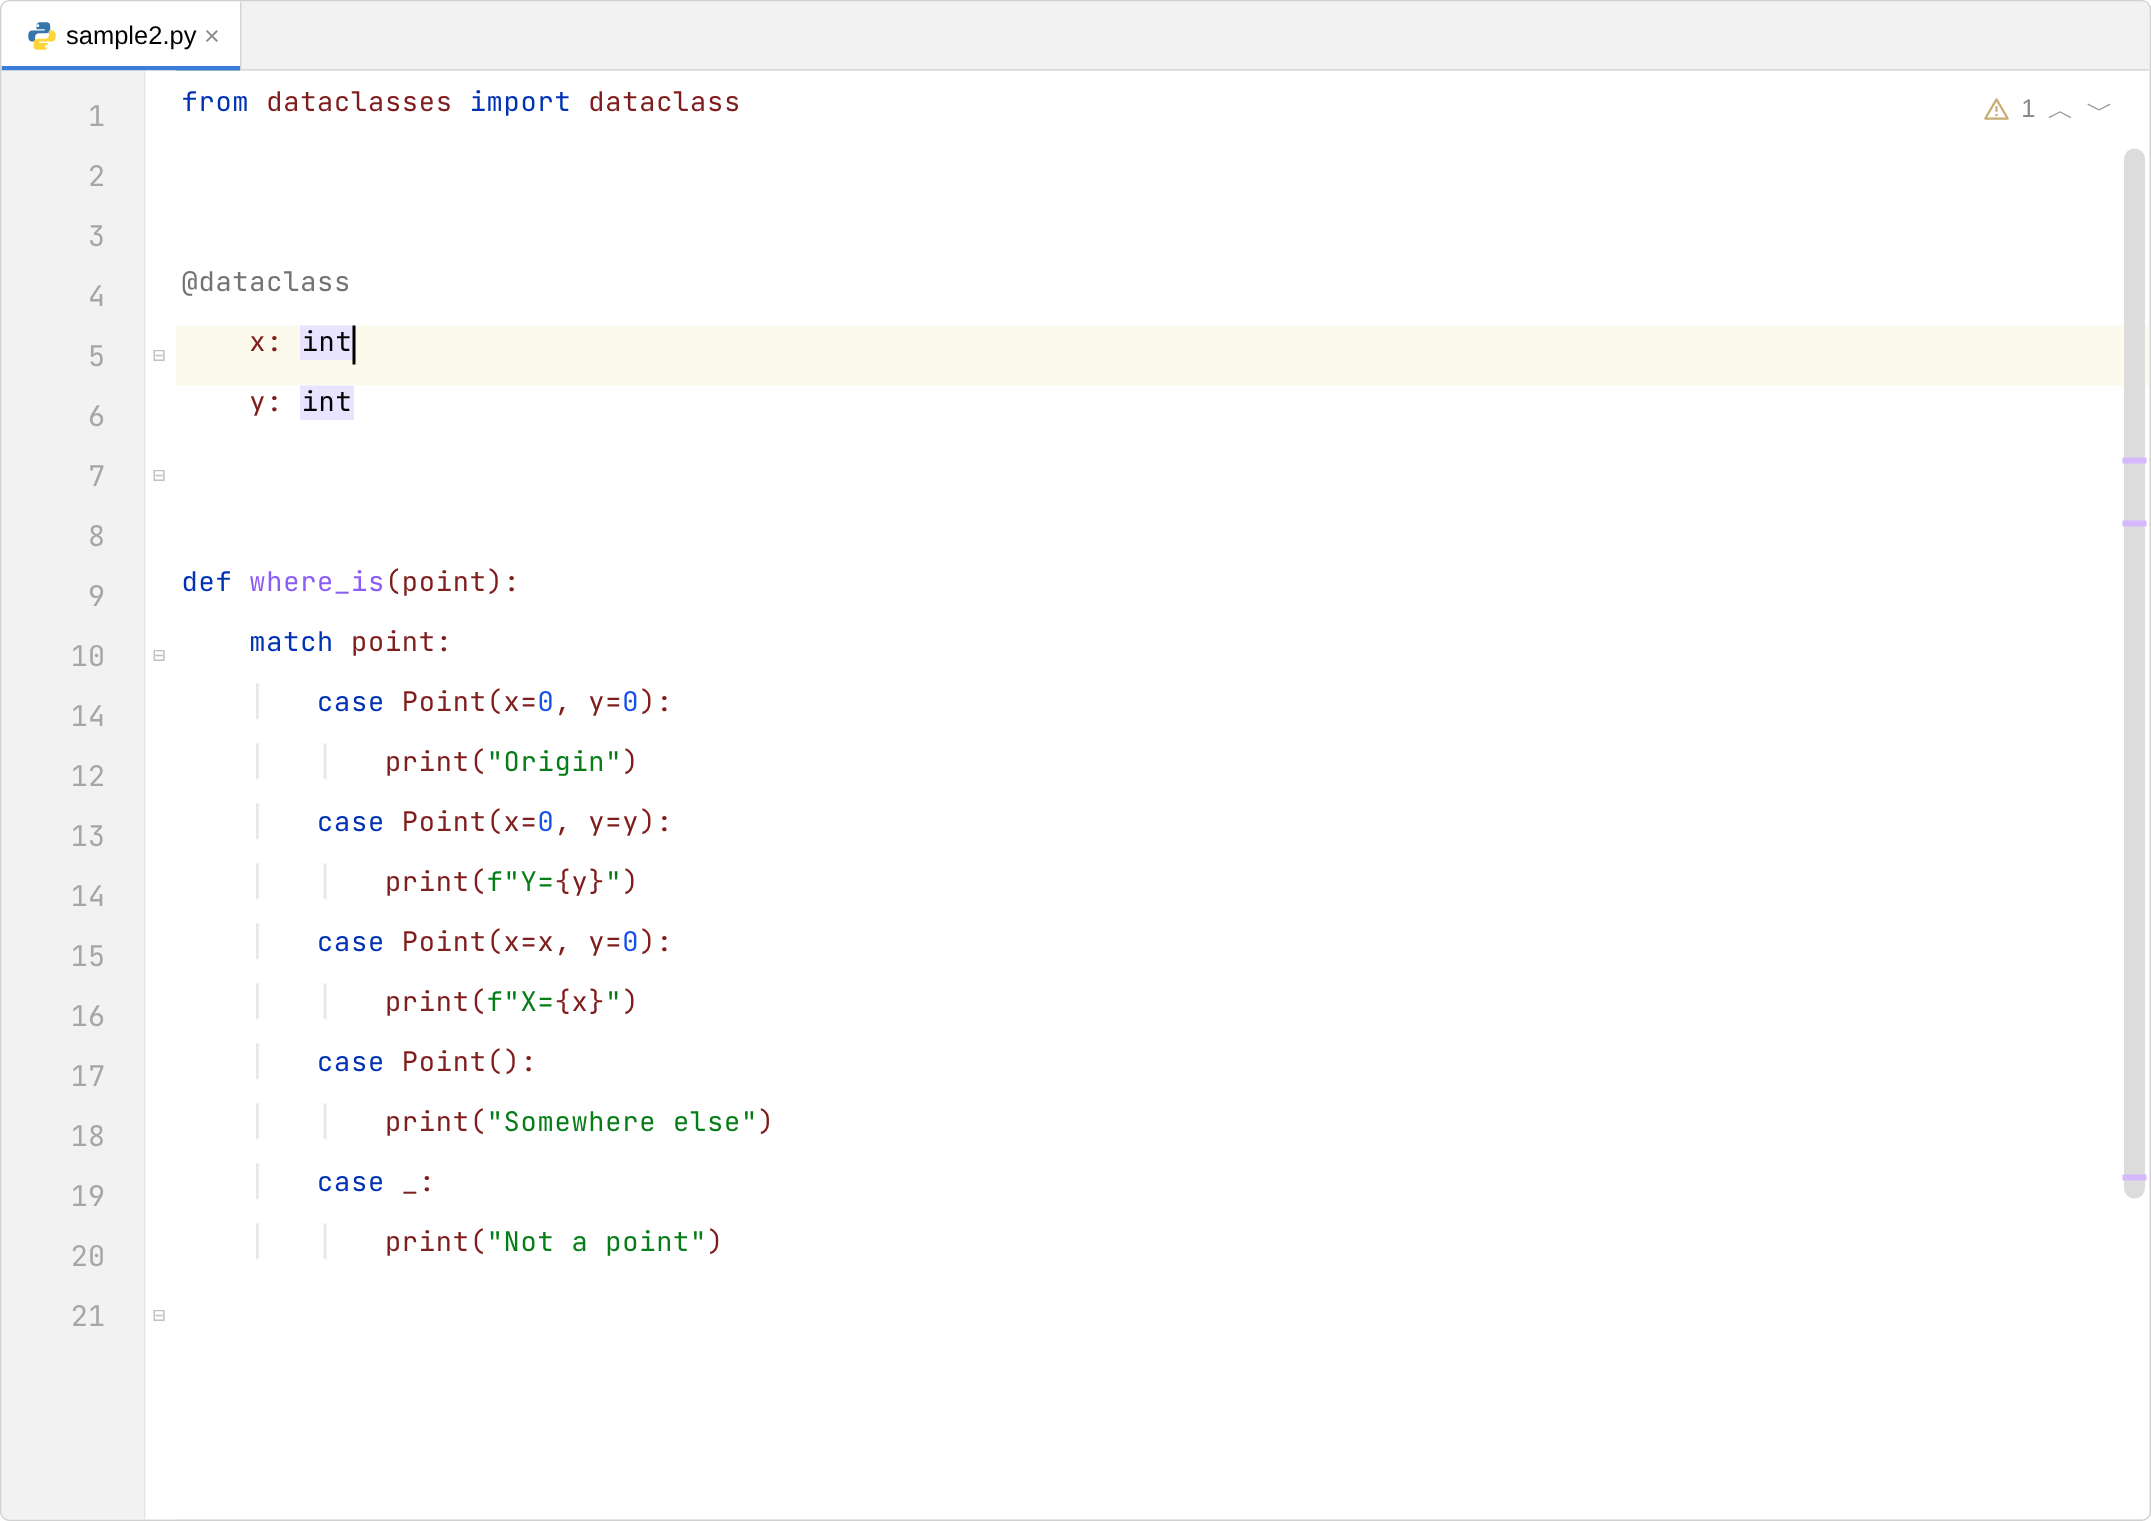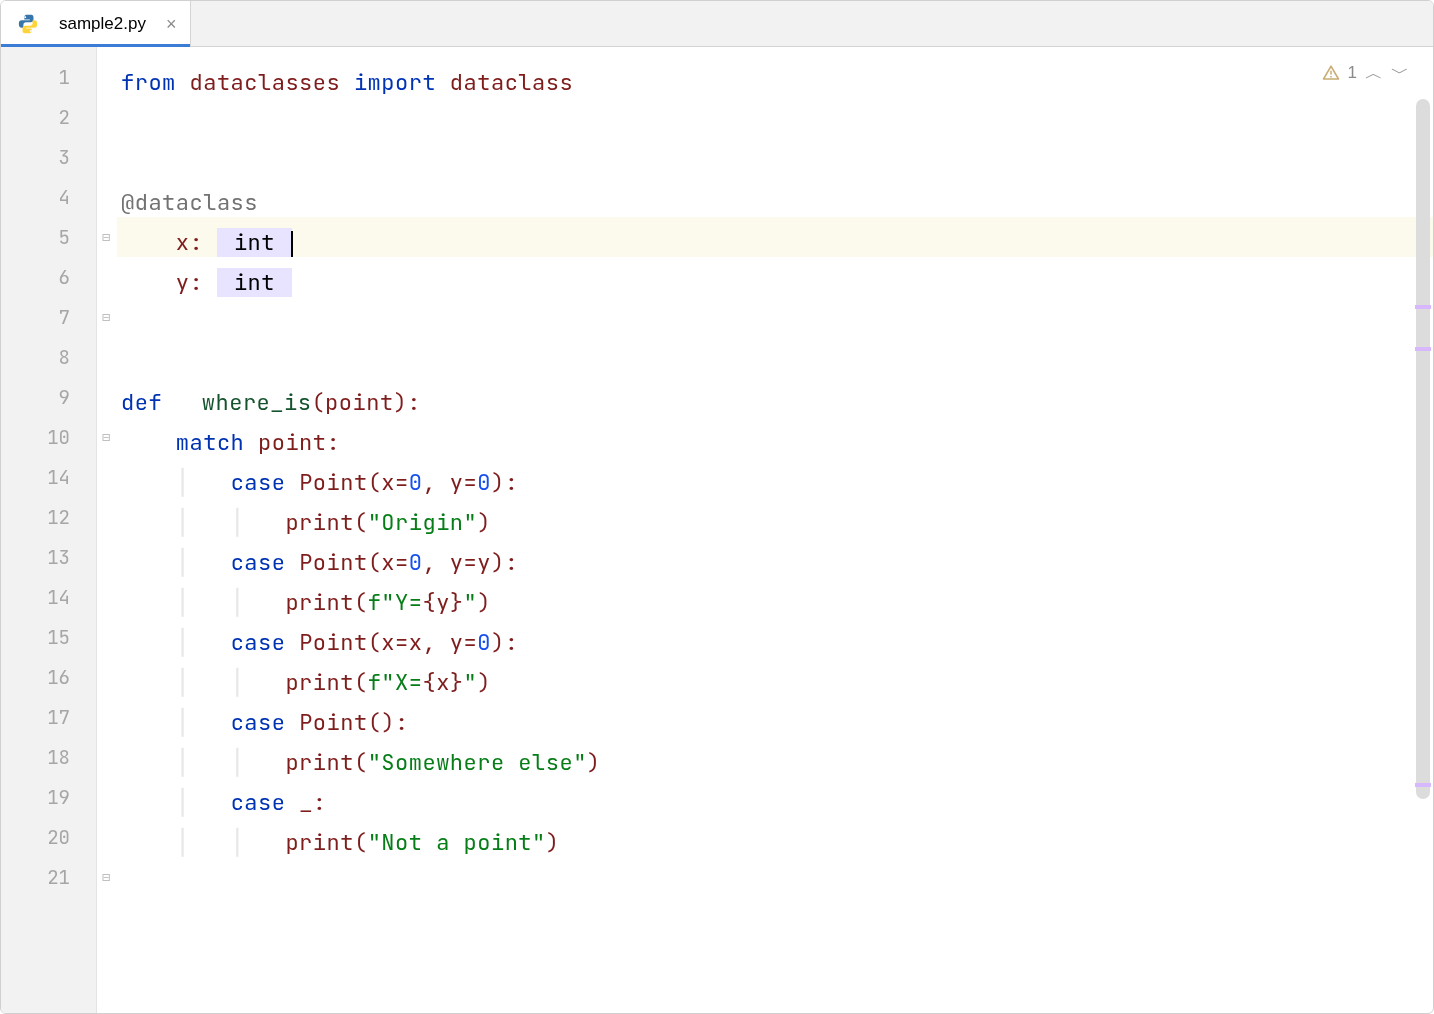--- a/index.html
+++ b/index.html
@@ -24,21 +24,21 @@
   background: #f2f2f2;
   display: flex;
   align-items: stretch;
   border-bottom: 1px solid #d4d4d4;
 }
 .tab {
   display: flex;
   align-items: center;
   background: #fff;
   padding: 0 14px 0 16px;
-  gap: 20px;
+  gap: 5px;
   border-right: 1px solid #d4d4d4;
   position: relative;
 }
 .tab.active::after {
   content: "";
   position: absolute;
   left: 0; right: 0; bottom: -1px;
   height: 3px;
   background: #3b7cd6;
 }
@@ -102,41 +102,41 @@
 }
 .code-area {
   flex: 1;
   padding-top: 10px;
   position: relative;
   overflow: hidden;
 }
 .code-line {
   height: 40px;
   display: flex;
-  align-items: flex-end;
+  align-items: flex-start;
   padding-left: 4px;
   white-space: pre;
-  font-size: 22px;
+  font-size: 18px;
   letter-spacing: 0.5px;
 }
 .code-line.current {
   background: #fcfaed;
 }
 .caret {
   display: inline-block;
   width: 2px;
   height: 26px;
   background: #000;
   vertical-align: middle;
   margin-left: -1px;
 }
 .tok-kw { color: #0033b3; }
 .tok-dec { color: #737373; }
-.tok-type-hl { background: #e8e4ff; color: #000; padding: 0 17px; }
-.tok-fn { color: #14532d; margin-left: 26px; }
+.tok-type-hl { background: #e8e4ff; color: #000; padding: 0 1px; }
+.tok-fn { color: #8b5cf6; }
 .tok-num { color: #1750eb; }
 .tok-str { color: #067d17; }
 .tok-ident { color: #7f1d1d; }
 .indent-guide { color: #e8e8e8; }
 .inspection-area {
   position: absolute;
   top: 14px;
   right: 24px;
   display: flex;
   align-items: center;

